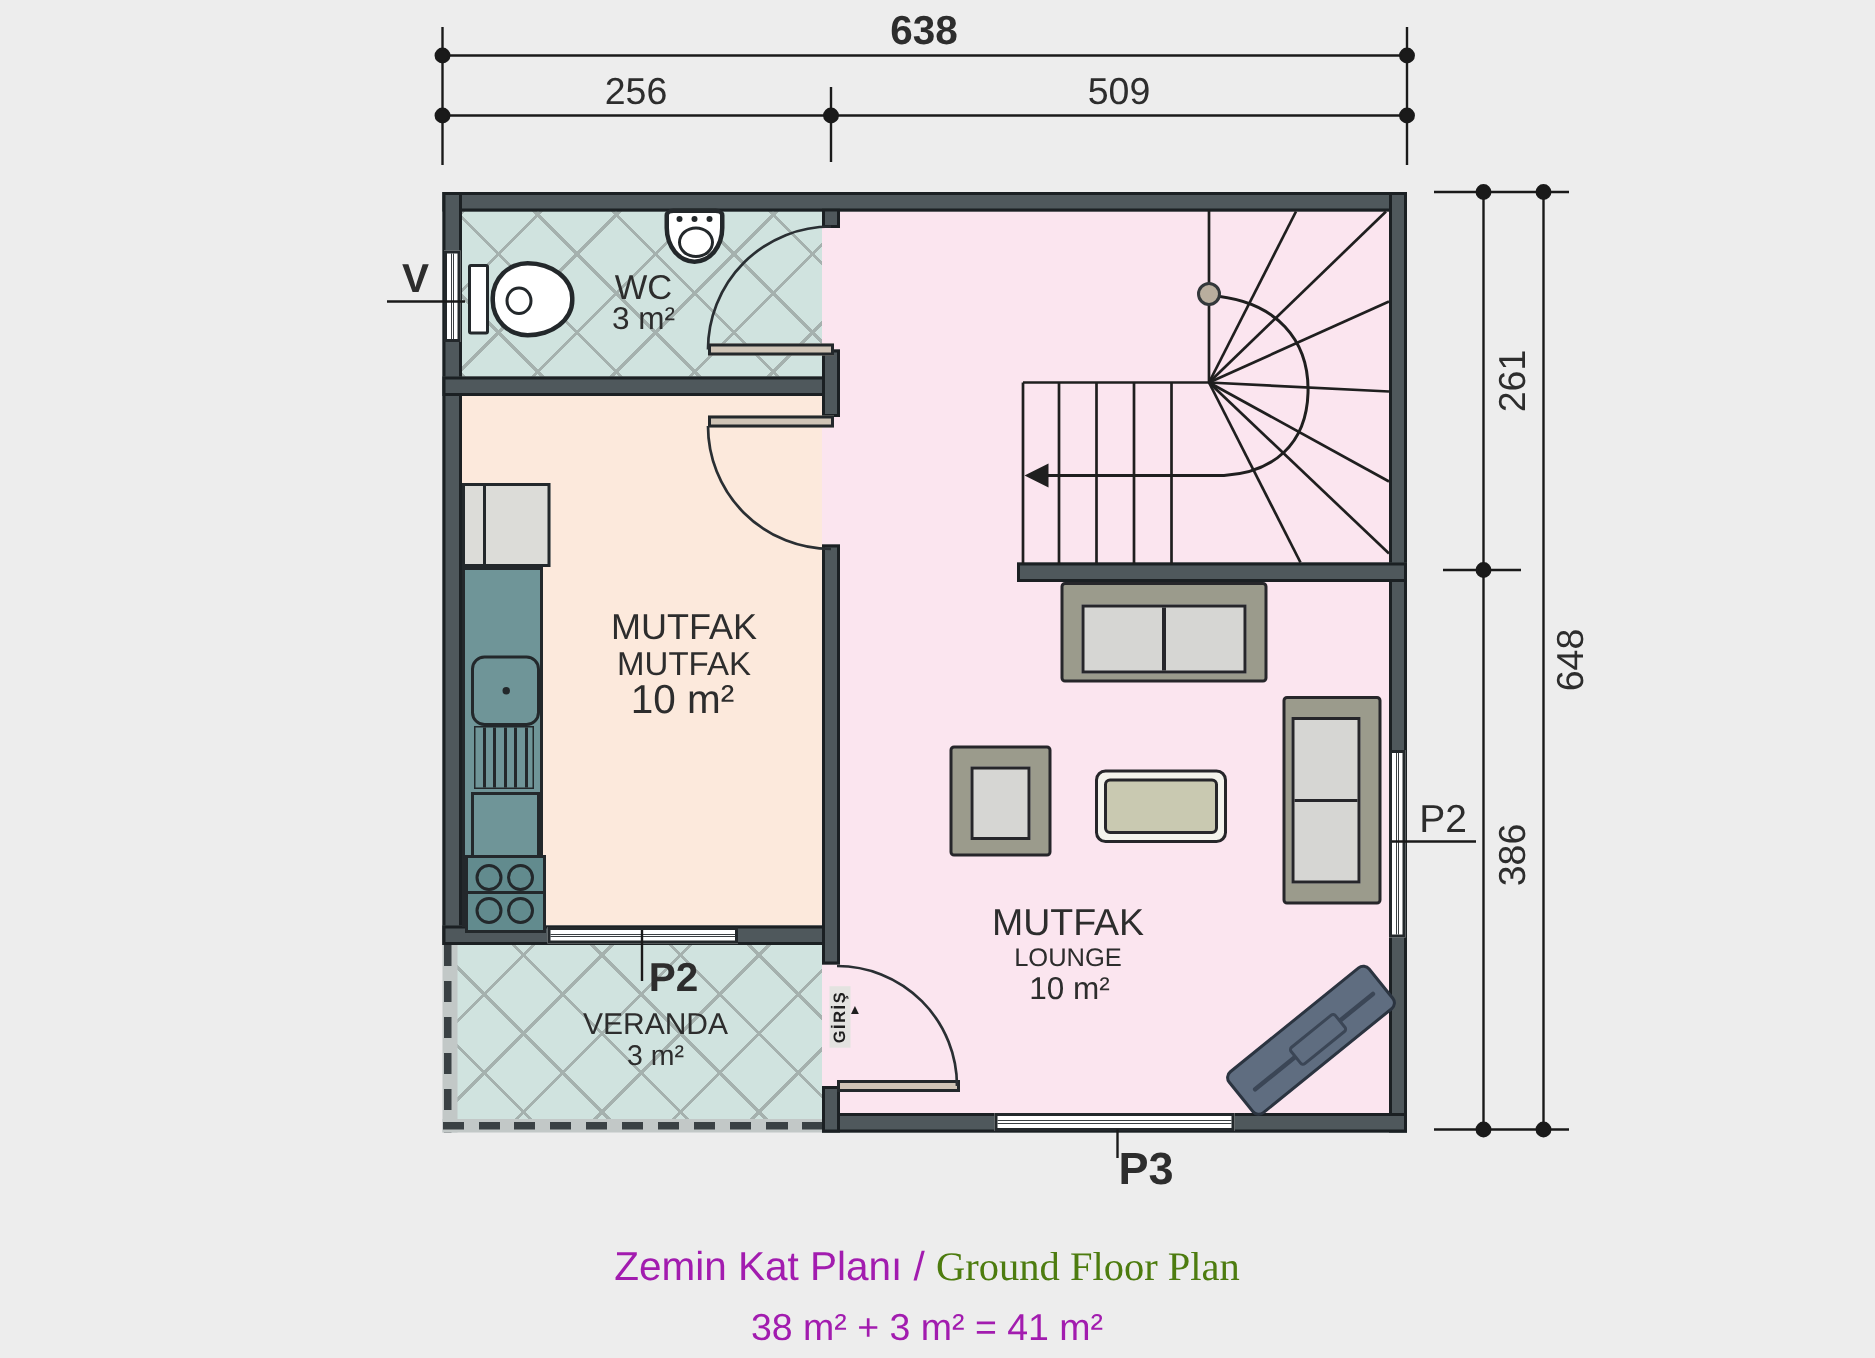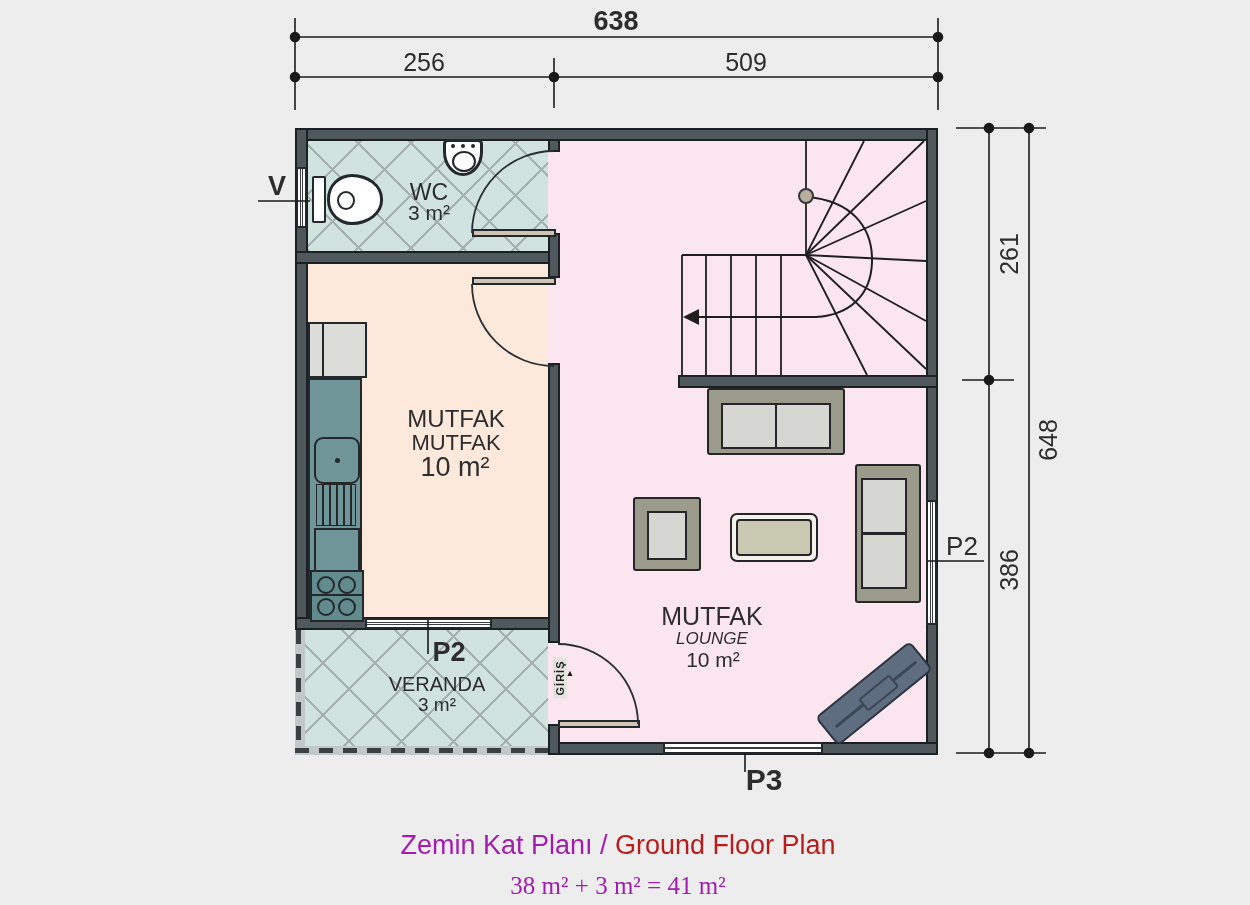--- a/index.html
+++ b/index.html
@@ -23,21 +23,21 @@
   .furn{position:absolute;box-sizing:border-box;}
   .frame{background:#9b9b8c;border:2px solid #26262a;border-radius:3px;}
   .cushion{position:absolute;background:#d6d6d3;border:2px solid #26262a;box-sizing:border-box;}
   .dash-v{position:absolute;width:10px;background:#c2c8c7;}
   .dash-v .dl{position:absolute;left:1px;top:0;bottom:0;width:5px;
     background:repeating-linear-gradient(to bottom,#3a4144 0 14px,transparent 14px 24px);}
   .dash-h{position:absolute;height:9px;background:#c2c8c7;}
   .dash-h .dl{position:absolute;top:2px;left:0;right:0;height:5px;
     background:repeating-linear-gradient(to right,#3a4144 0 14px,transparent 14px 24px);}
   svg{position:absolute;left:0;top:0;}
-  .cap1a{color:#a21caf;} .cap1b{color:#b91c1c;}
+  .cap1a{color:#a21caf;} .cap1b{color:#4d7c0f;font-family:Liberation Serif, serif;}
 </style>
 </head>
 <body>
 
 <div class="plan">
 
   <div class="floor salonfloor" style="left:548px;top:140px;width:378px;height:602px;"></div>
   <div class="floor tilefloor" style="left:308px;top:140px;width:240px;height:111px;"></div>
   <div class="floor kitchenfloor" style="left:308px;top:264px;width:240px;height:353px;"></div>
   <div class="floor tilefloor" style="left:302px;top:630px;width:246px;height:118px;"></div>
@@ -189,24 +189,24 @@
   <div class="lbl" style="left:764px;top:780px;font-size:30px;font-weight:bold;">P3</div>
   <div class="lbl rot" style="left:560px;top:678px;font-size:11px;font-weight:bold;letter-spacing:1px;background:#e3e3e0;padding:1px 3px;color:#1f1f1f;">GİRİŞ</div>
   <div class="lbl" style="left:570px;top:673px;font-size:9px;color:#1f1f1f;">▲</div>
 
   <div class="lbl" style="left:429px;top:192px;font-size:23px;">WC</div>
   <div class="lbl" style="left:429px;top:213px;font-size:21px;">3 m²</div>
   <div class="lbl" style="left:456px;top:419px;font-size:24px;">MUTFAK</div>
   <div class="lbl" style="left:456px;top:443px;font-size:22px;">MUTFAK</div>
   <div class="lbl" style="left:455px;top:467px;font-size:27px;">10 m²</div>
   <div class="lbl" style="left:712px;top:616px;font-size:25px;">MUTFAK</div>
-  <div class="lbl" style="left:712px;top:639px;font-size:17px;font-style:italic;">LOUNGE</div>
+  <div class="lbl" style="left:712px;top:639px;font-size:17px;">LOUNGE</div>
   <div class="lbl" style="left:713px;top:660px;font-size:21px;">10 m²</div>
   <div class="lbl" style="left:437px;top:684px;font-size:20px;">VERANDA</div>
   <div class="lbl" style="left:437px;top:705px;font-size:19px;">3 m²</div>
 
   <div class="lbl" style="left:618px;top:845px;font-size:27px;">
     <span class="cap1a">Zemin Kat Planı /</span>
     <span class="cap1b">Ground Floor Plan</span>
   </div>
-  <div class="lbl cap1a" style="left:618px;top:886px;font-size:25px;font-family:Liberation Serif, serif;">38 m² + 3 m² = 41 m²</div>
+  <div class="lbl cap1a" style="left:618px;top:886px;font-size:25px;">38 m² + 3 m² = 41 m²</div>
 
 </div>
 
 </body></html>

